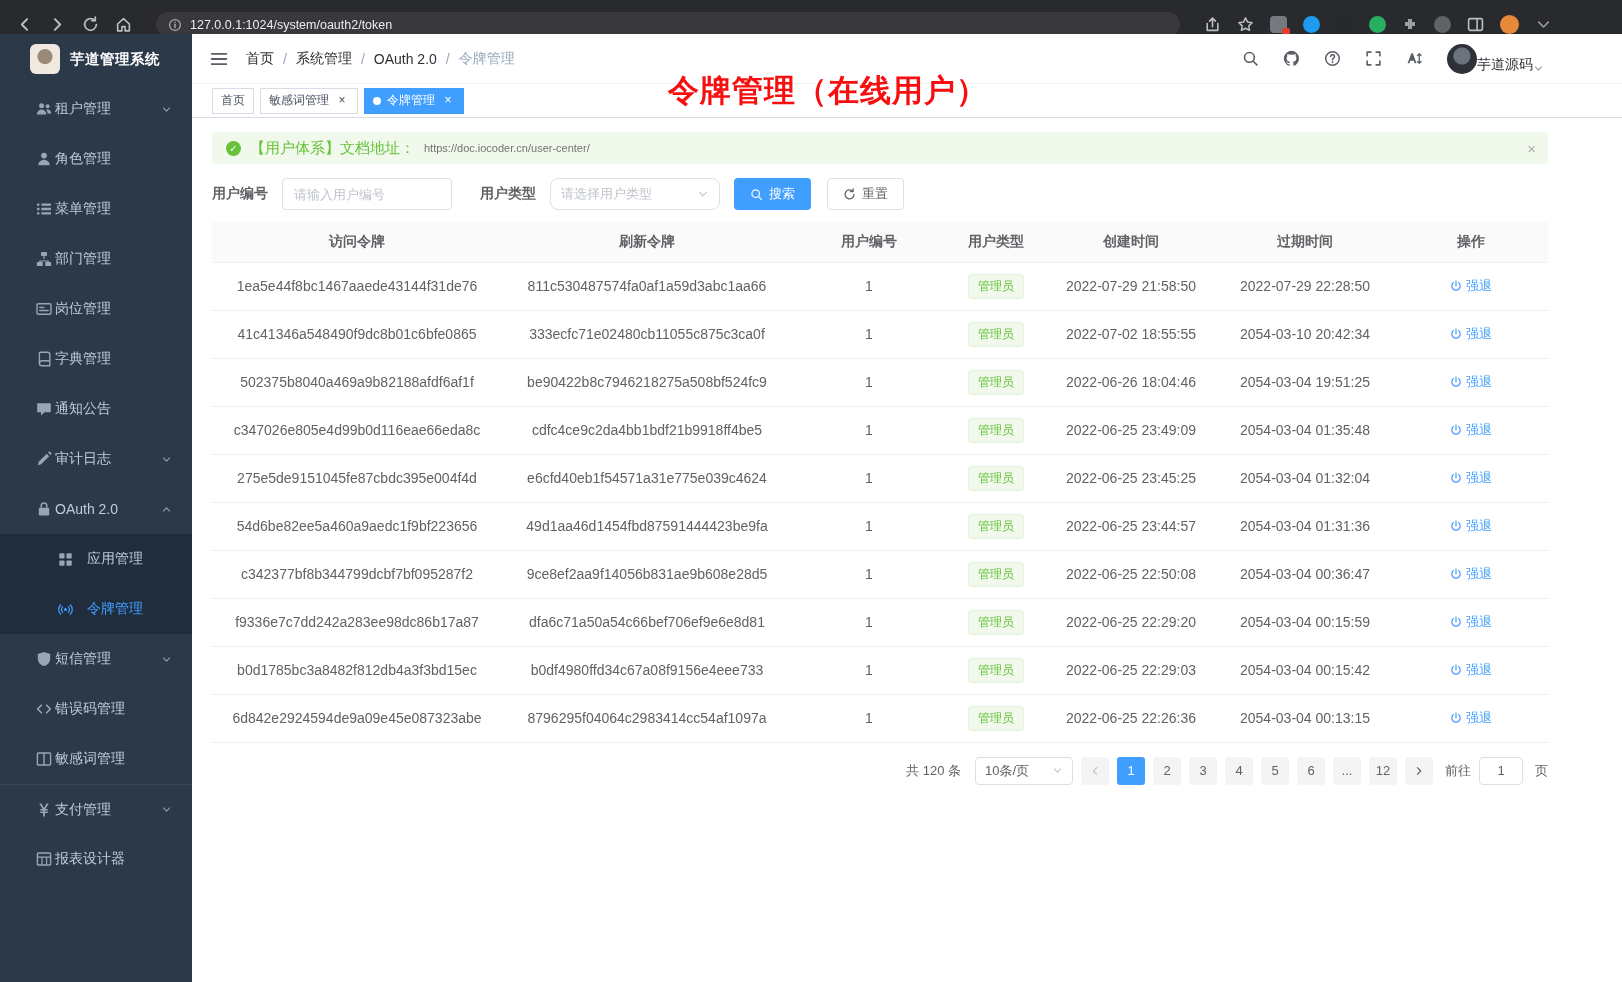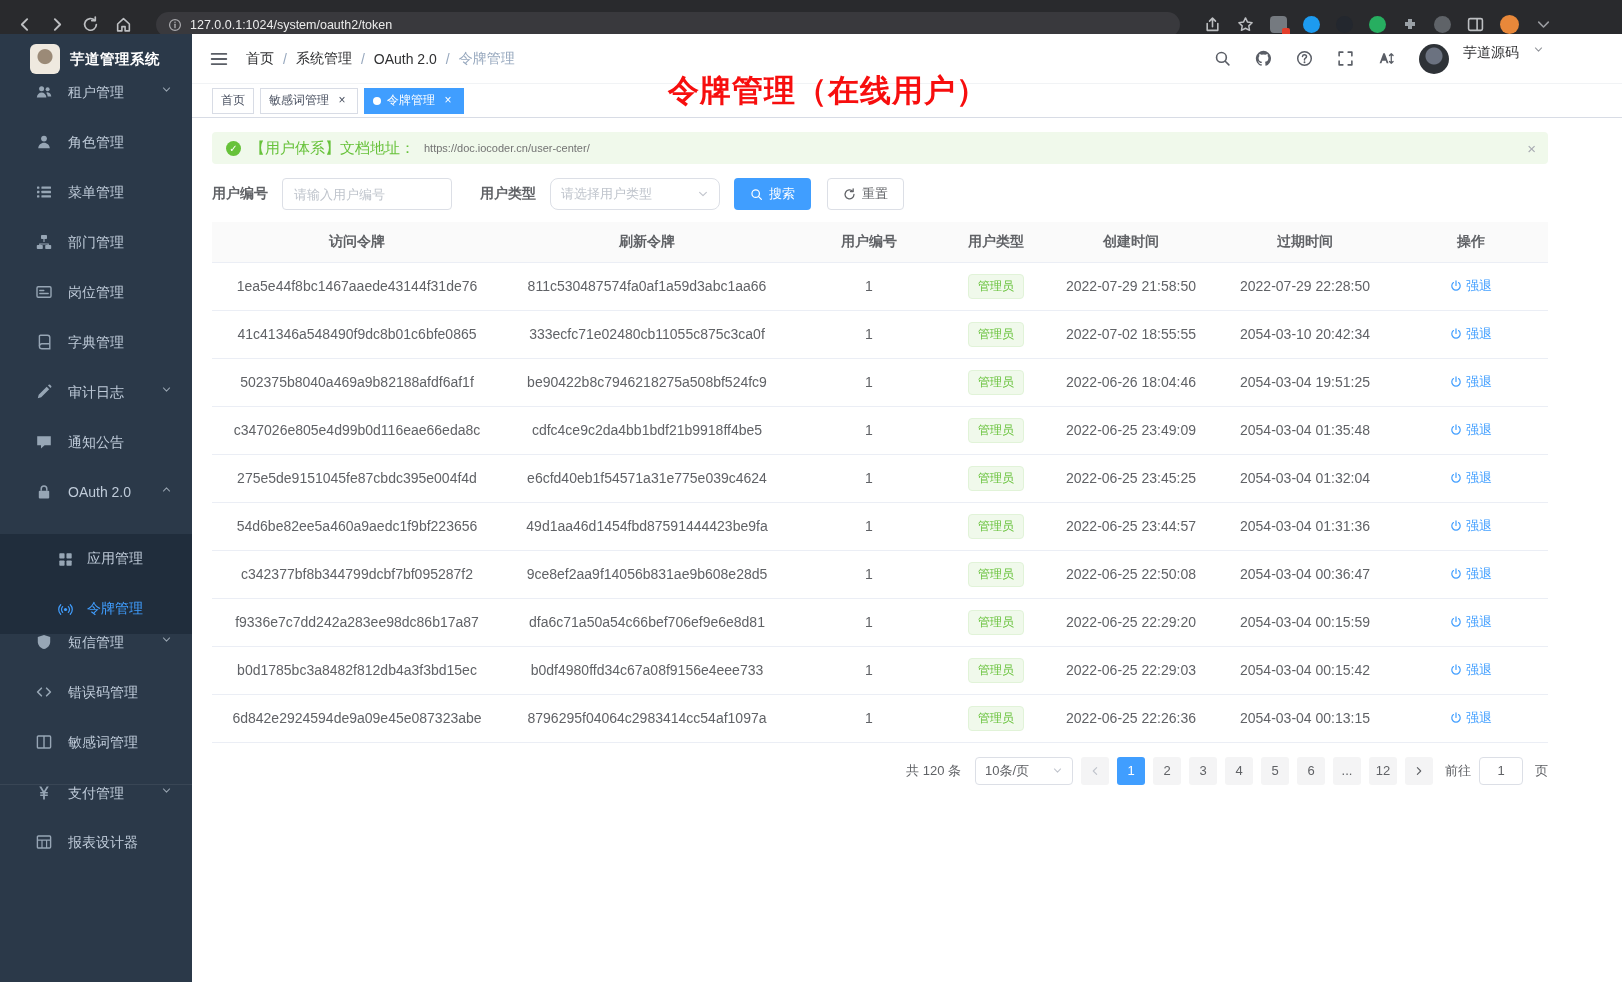--- a/index.html
+++ b/index.html
@@ -20,42 +20,42 @@
   .bp-avatar{width:19px;height:19px;border-radius:50%;background:#e8883a;cursor:pointer;flex-shrink:0}
   .b-caret{width:11px;height:11px;color:#9a9ca0;cursor:pointer}
 
   
   .app{display:flex;height:948px}
   .sidebar{width:192px;background:#2b3949;flex-shrink:0;color:#bfcbd9;overflow:hidden;display:flex;flex-direction:column}
   .logo{height:50px;display:flex;align-items:center;gap:10px;padding-left:30px}
   .logo-img{width:30px;height:30px;border-radius:6px;background:radial-gradient(circle at 50% 42%,#9b8a77 0 7px,#efe9df 8px)}
   .logo-title{color:#fff;font-size:14.5px;font-weight:700;letter-spacing:.5px;white-space:nowrap}
   .menu{flex:1;font-size:14px}
-  .m-item{height:50px;display:flex;align-items:flex-start;gap:16px;padding:0 20px 0 36px;cursor:pointer;white-space:nowrap}
+  .m-item{height:50px;display:flex;align-items:center;gap:3px;padding:0 20px 0 36px;cursor:pointer;white-space:nowrap}
   .m-item.section{border-top:1px solid rgba(255,255,255,.07)}
   .mi{width:16px;height:16px;color:#97a6b5}
   .arrow{width:11px;height:11px;margin-left:auto;color:#aab6c2;opacity:.85}
   .arrow.up{transform:rotate(180deg)}
   .submenu{background:#202d3c}
   .sub-item{height:50px;display:flex;align-items:center;gap:14px;padding-left:58px;cursor:pointer;white-space:nowrap}
   .sub-item .mi{width:15px;height:15px}
   .sub-item.active,.sub-item.active .mi{color:#409eff}
 
   .main{flex:1;min-width:0;position:relative;display:flex;flex-direction:column;background:#fff}
 
   
   .navbar{height:50px;display:flex;align-items:center;padding:0 78px 0 18px;border-bottom:1px solid #f1f3f5}
   .hamburger{width:18px;height:18px;color:#5a5e66;cursor:pointer}
   .breadcrumb{margin-left:18px;display:flex;align-items:center;font-size:14px}
   .bc-item{color:#303133;font-weight:500;cursor:pointer}
   .bc-sep{color:#97a8be;margin:0 9px}
   .bc-item.last{color:#97a8be;font-weight:400;cursor:default}
   .nav-right{margin-left:auto;display:flex;align-items:center;gap:24px}
   .nav-right>svg{width:17px;height:17px;color:#5a5e66;cursor:pointer}
-  .nav-user{display:flex;align-items:flex-start;gap:14px;cursor:pointer}
+  .nav-user{display:flex;align-items:flex-end;gap:0;cursor:pointer}
   .nav-avatar{width:30px;height:30px;border-radius:50%;background:radial-gradient(circle at 50% 40%,#6b7280 0 8px,#2e3237 9px)}
   .nav-user span{font-size:14px;color:#303133}
   .caret-sm{width:11px;height:11px;color:#909399}
 
   
   .tags{height:34px;display:flex;align-items:center;gap:6px;padding:0 20px;border-bottom:1px solid #d8dce5}
   .tag{height:26px;display:inline-flex;align-items:center;gap:6px;padding:0 8px;border:1px solid #d8dce5;
     background:#fff;color:#495060;font-size:12px;cursor:pointer;white-space:nowrap}
   .tag .x{width:14px;height:14px;line-height:13px;text-align:center;border-radius:50%;font-size:12px}
   .tag.active{background:#409eff;border-color:#409eff;color:#fff}
@@ -340,32 +340,32 @@
           <span>岗位管理</span>
         </div>
         <div class="m-item">
           <svg class="mi">
             <use href="#sym-book"></use>
           </svg>
           <span>字典管理</span>
         </div>
         <div class="m-item">
           <svg class="mi">
+            <use href="#sym-chat"></use>
+          </svg>
+          <span>通知公告</span>
+        </div>
+        <div class="m-item">
+          <svg class="mi">
             <use href="#sym-edit"></use>
           </svg>
           <span>审计日志</span>
           <svg class="arrow">
             <use href="#sym-chevron"></use>
           </svg>
-        </div>
-        <div class="m-item">
-          <svg class="mi">
-            <use href="#sym-chat"></use>
-          </svg>
-          <span>通知公告</span>
         </div>
         <div class="m-item">
           <svg class="mi">
             <use href="#sym-lock"></use>
           </svg>
           <span>OAuth 2.0</span>
           <svg class="arrow up">
             <use href="#sym-chevron"></use>
           </svg>
         </div>

